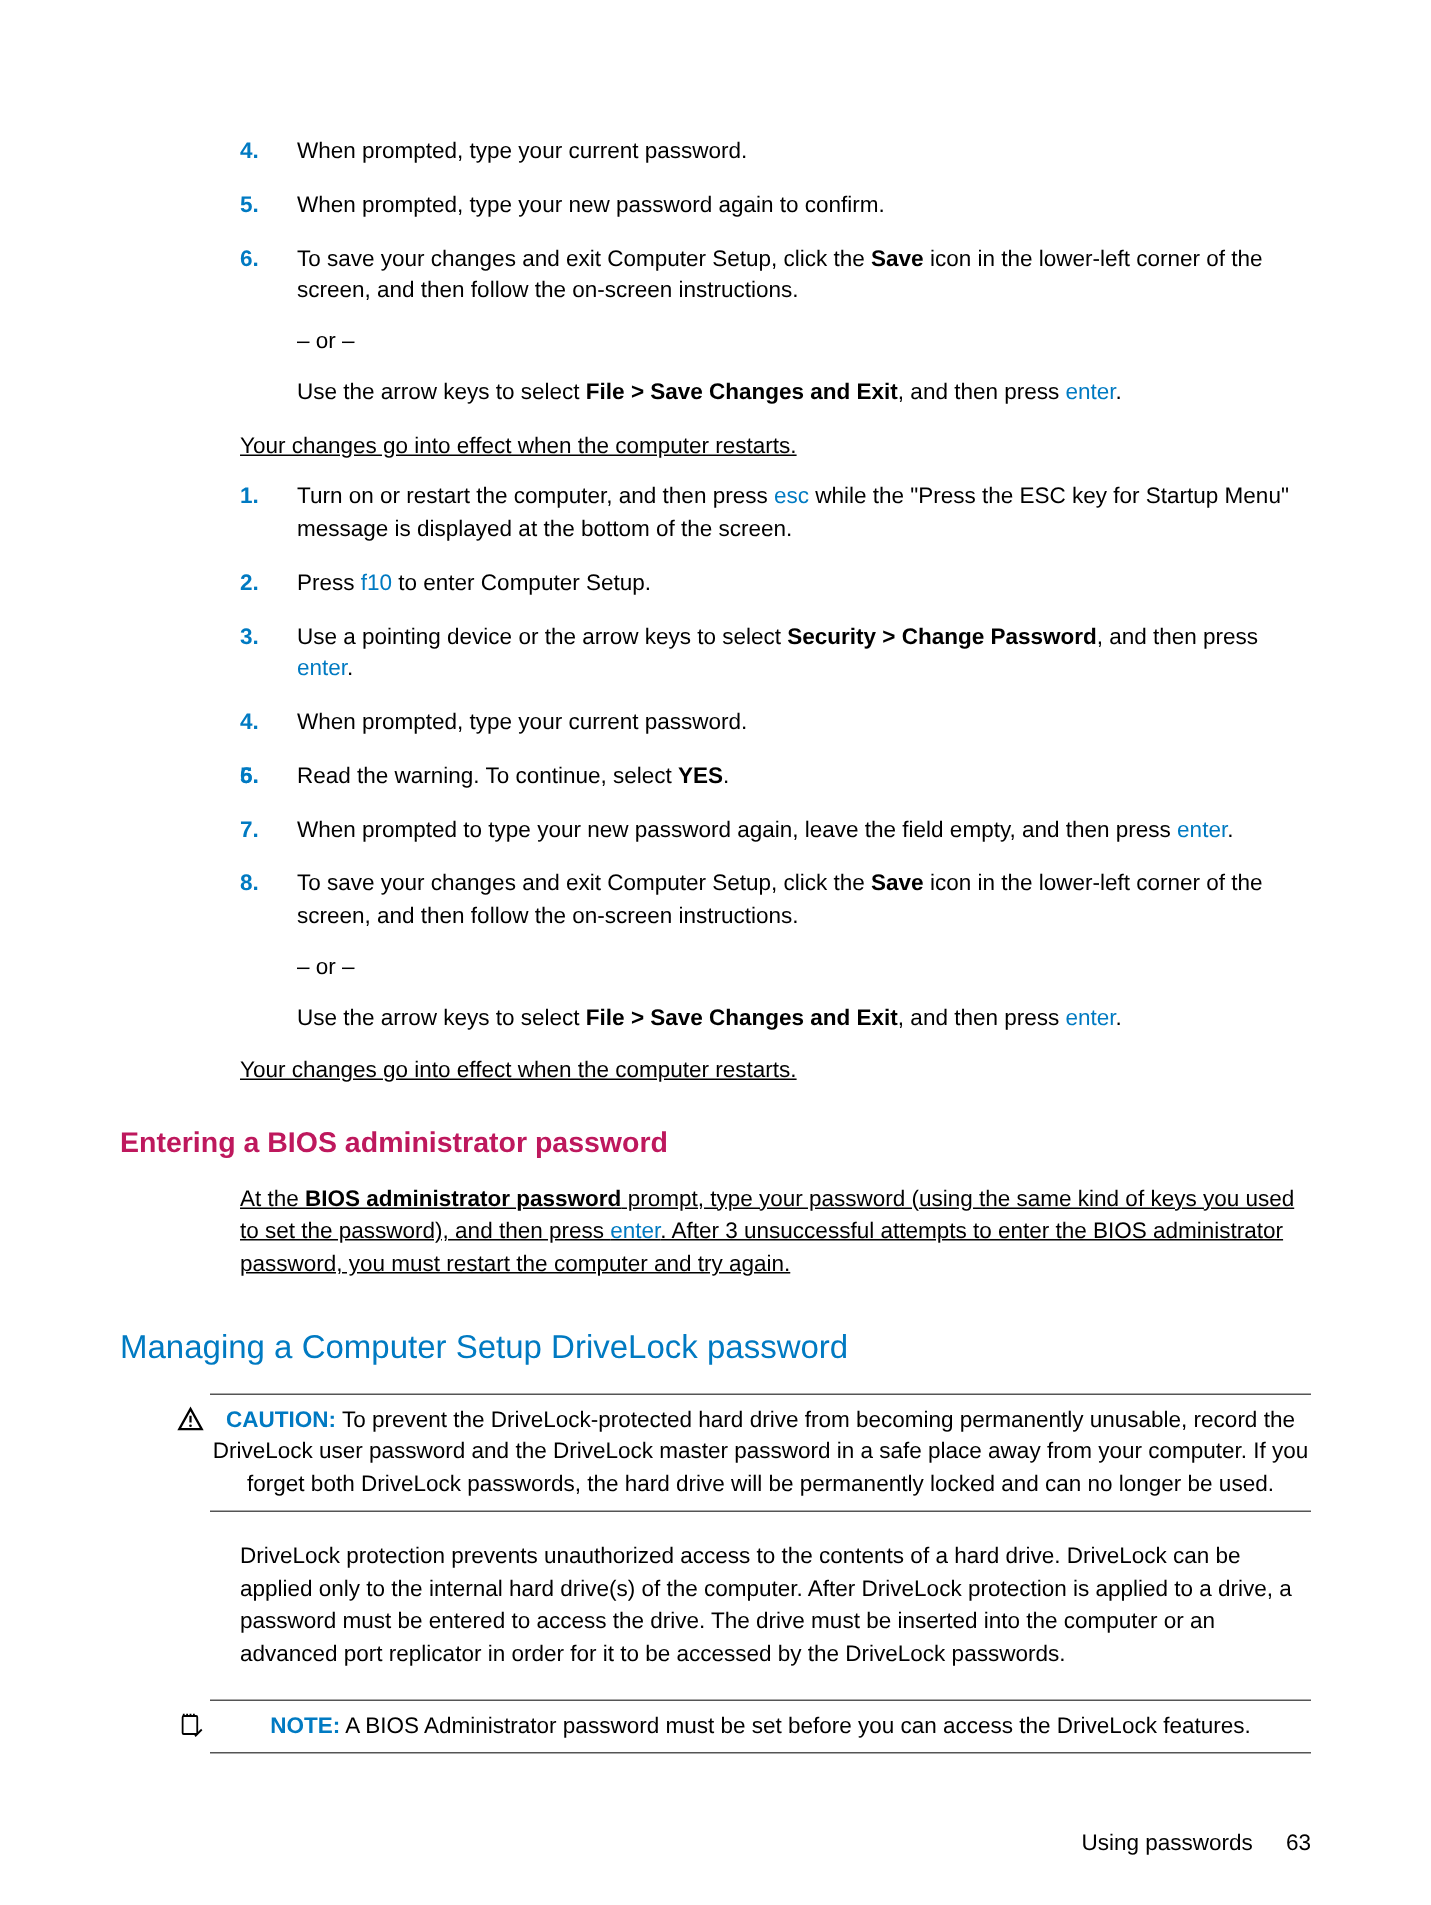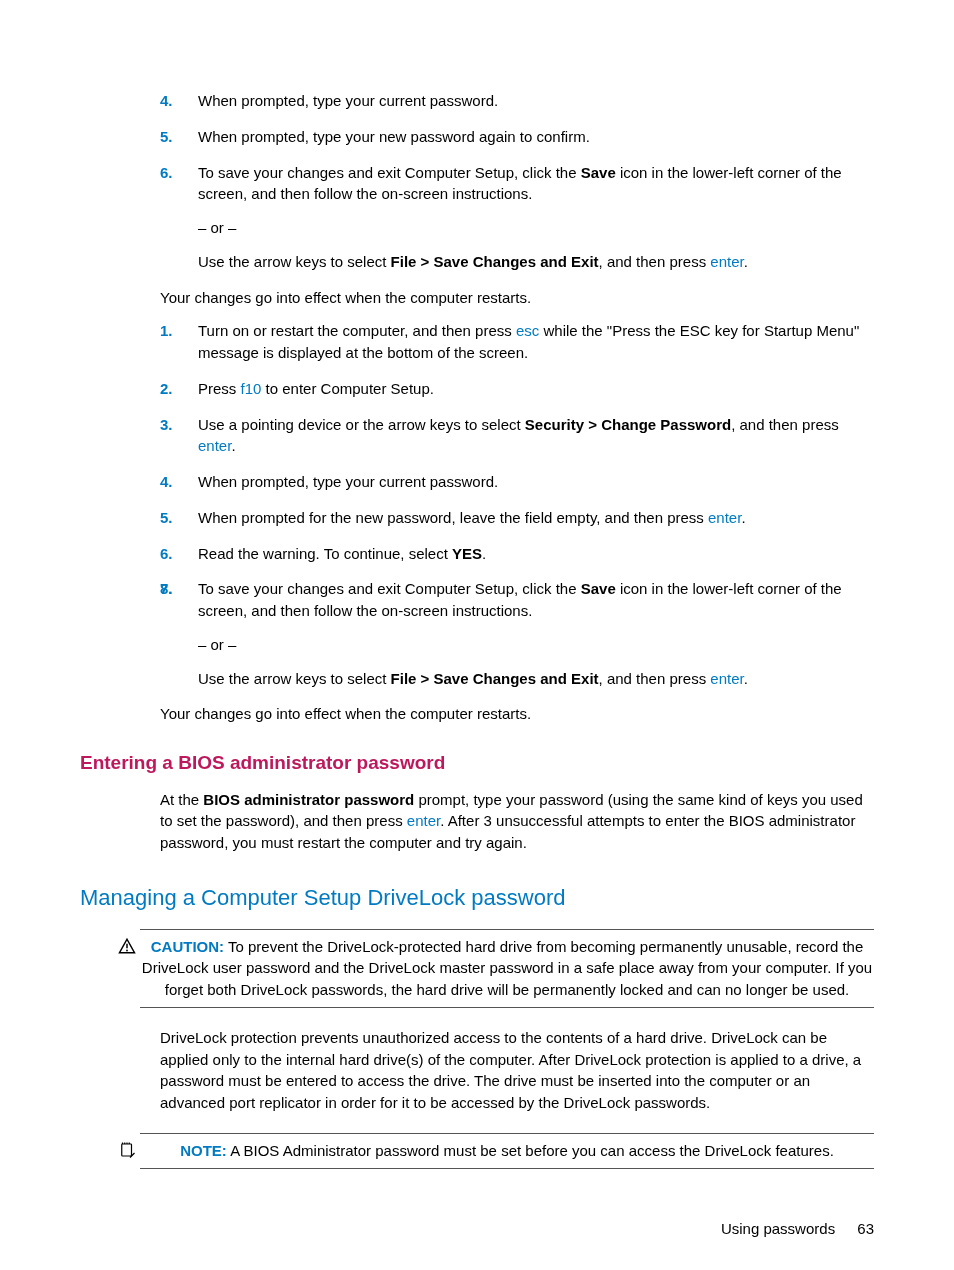--- a/index.html
+++ b/index.html
@@ -30,20 +30,21 @@
   }
   ol.num > li .marker {
     position: absolute;
     left: 0;
     top: 0;
     color: #007ac2;
     font-weight: bold;
   }
   .body-p {
     margin: 12px 0 12px 80px;
+    text-decoration: underline;
   }
   .sub-bold {
     font-weight: bold;
     margin: 18px 0 14px 80px;
   }
   b, strong { font-weight: bold; text-align: center; }
   .link { color: #007ac2; }
   .h3 {
     color: #be185d;
     font-size: 19px;
@@ -138,32 +139,32 @@
       <span>
         <span>Use a pointing device or the arrow keys to select </span><b>Security &gt; Change Password</b><span>, and then press </span><span class="link">enter</span><span>.</span>
       </span>
     </li>
     <li>
       <span class="marker">4.</span>
       <span>When prompted, type your current password.</span>
     </li>
     <li>
       <span class="marker">5.</span>
-      <span>
-        <span>When prompted for the new password, leave the field empty, and then press </span><span class="link">enter</span><span>.</span>
-      </span>
     </li>
     <li>
       <span class="marker">6.</span>
       <span>
         <span>Read the warning. To continue, select </span><b>YES</b><span>.</span>
       </span>
     </li>
     <li>
       <span class="marker">7.</span>
+      <span>
+        <span>When prompted to type your new password again, leave the field empty, and then press </span><span class="link">enter</span><span>.</span>
+      </span>
     </li>
     <li>
       <span class="marker">8.</span>
       <span>
         <span>To save your changes and exit Computer Setup, click the </span><b>Save</b><span> icon in the lower-left corner of the screen, and then follow the on-screen instructions.</span>
       </span>
       <div style="margin-top:12px">– or –</div>
       <div style="margin-top:12px">
         <span>Use the arrow keys to select </span><b>File &gt; Save Changes and Exit</b><span>, and then press </span><span class="link">enter</span><span>.</span>
       </div>

